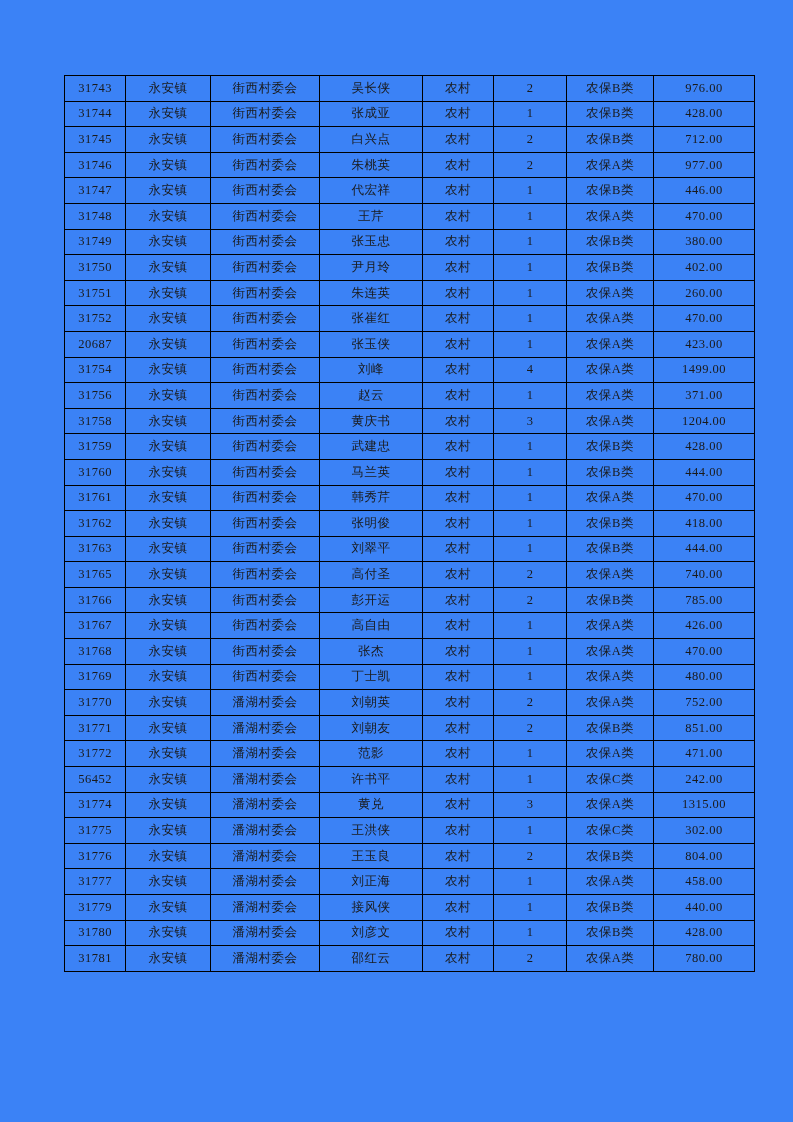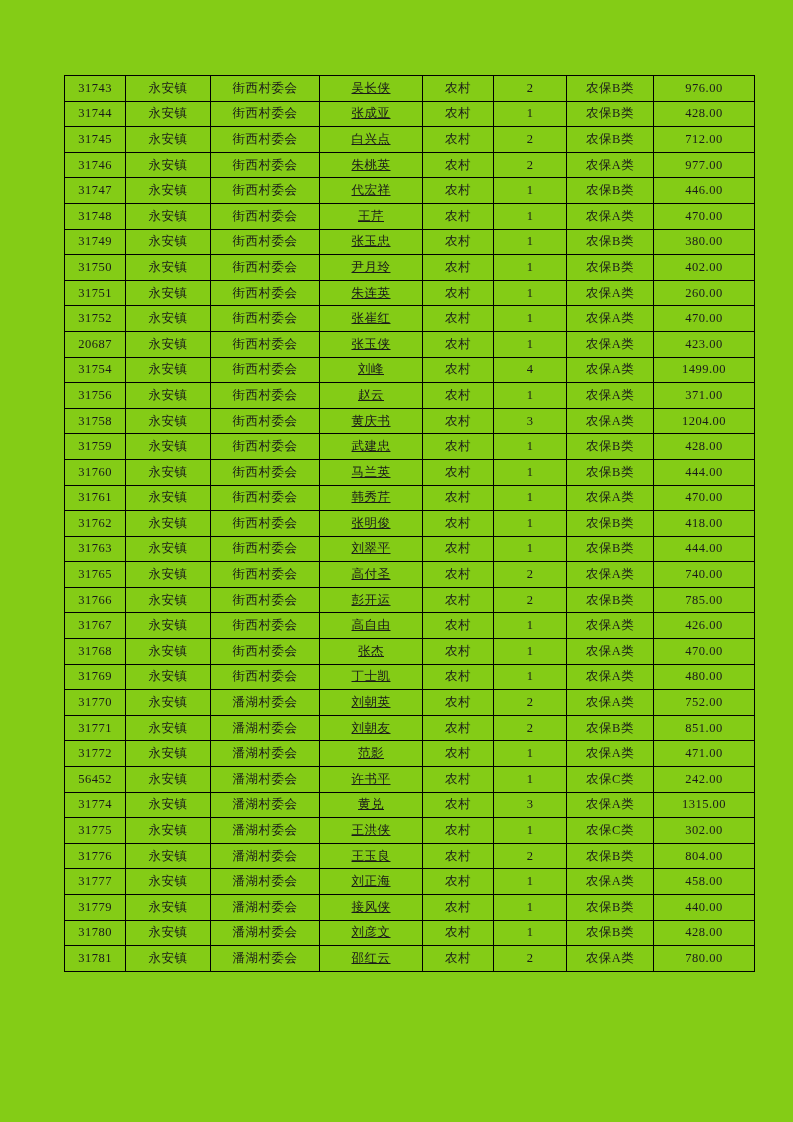--- a/index.html
+++ b/index.html
@@ -6,21 +6,21 @@
     margin: 0;
     padding: 0;
     background: #888;
     font-family: "Liberation Serif", "DejaVu Serif", serif;
   }
   .page {
     position: relative;
     width: 793px;
     height: 1122px;
     margin: 0 auto;
-    background: #84cc16;
+    background: #3b82f6;
     overflow: hidden;
   }
   table.data-table {
     position: absolute;
     left: 64px;
     top: 75px;
     border-collapse: collapse;
     table-layout: fixed;
     width: 650px;
     font-size: 12.5px;
@@ -32,21 +32,21 @@
     padding: 0 2px;
     text-align: center;
     vertical-align: middle;
     overflow: hidden;
     white-space: nowrap;
     letter-spacing: 0.5px;
   }
   td.col-0 { width: 56px; }
   td.col-1 { width: 80px; margin-top: 48px; }
   td.col-2 { width: 104px; }
-  td.col-3 { width: 98px; text-decoration: underline; }
+  td.col-3 { width: 98px; }
   td.col-4 { width: 66px; font-family: Liberation Serif, serif; }
   td.col-5 { width: 68px; }
   td.col-6 { width: 82px; }
   td.col-7 { width: 96px; text-align: right; padding-right: 14px; }
 </style>
 </head>
 <body>
 
 <div class="page">
   <table class="data-table">

